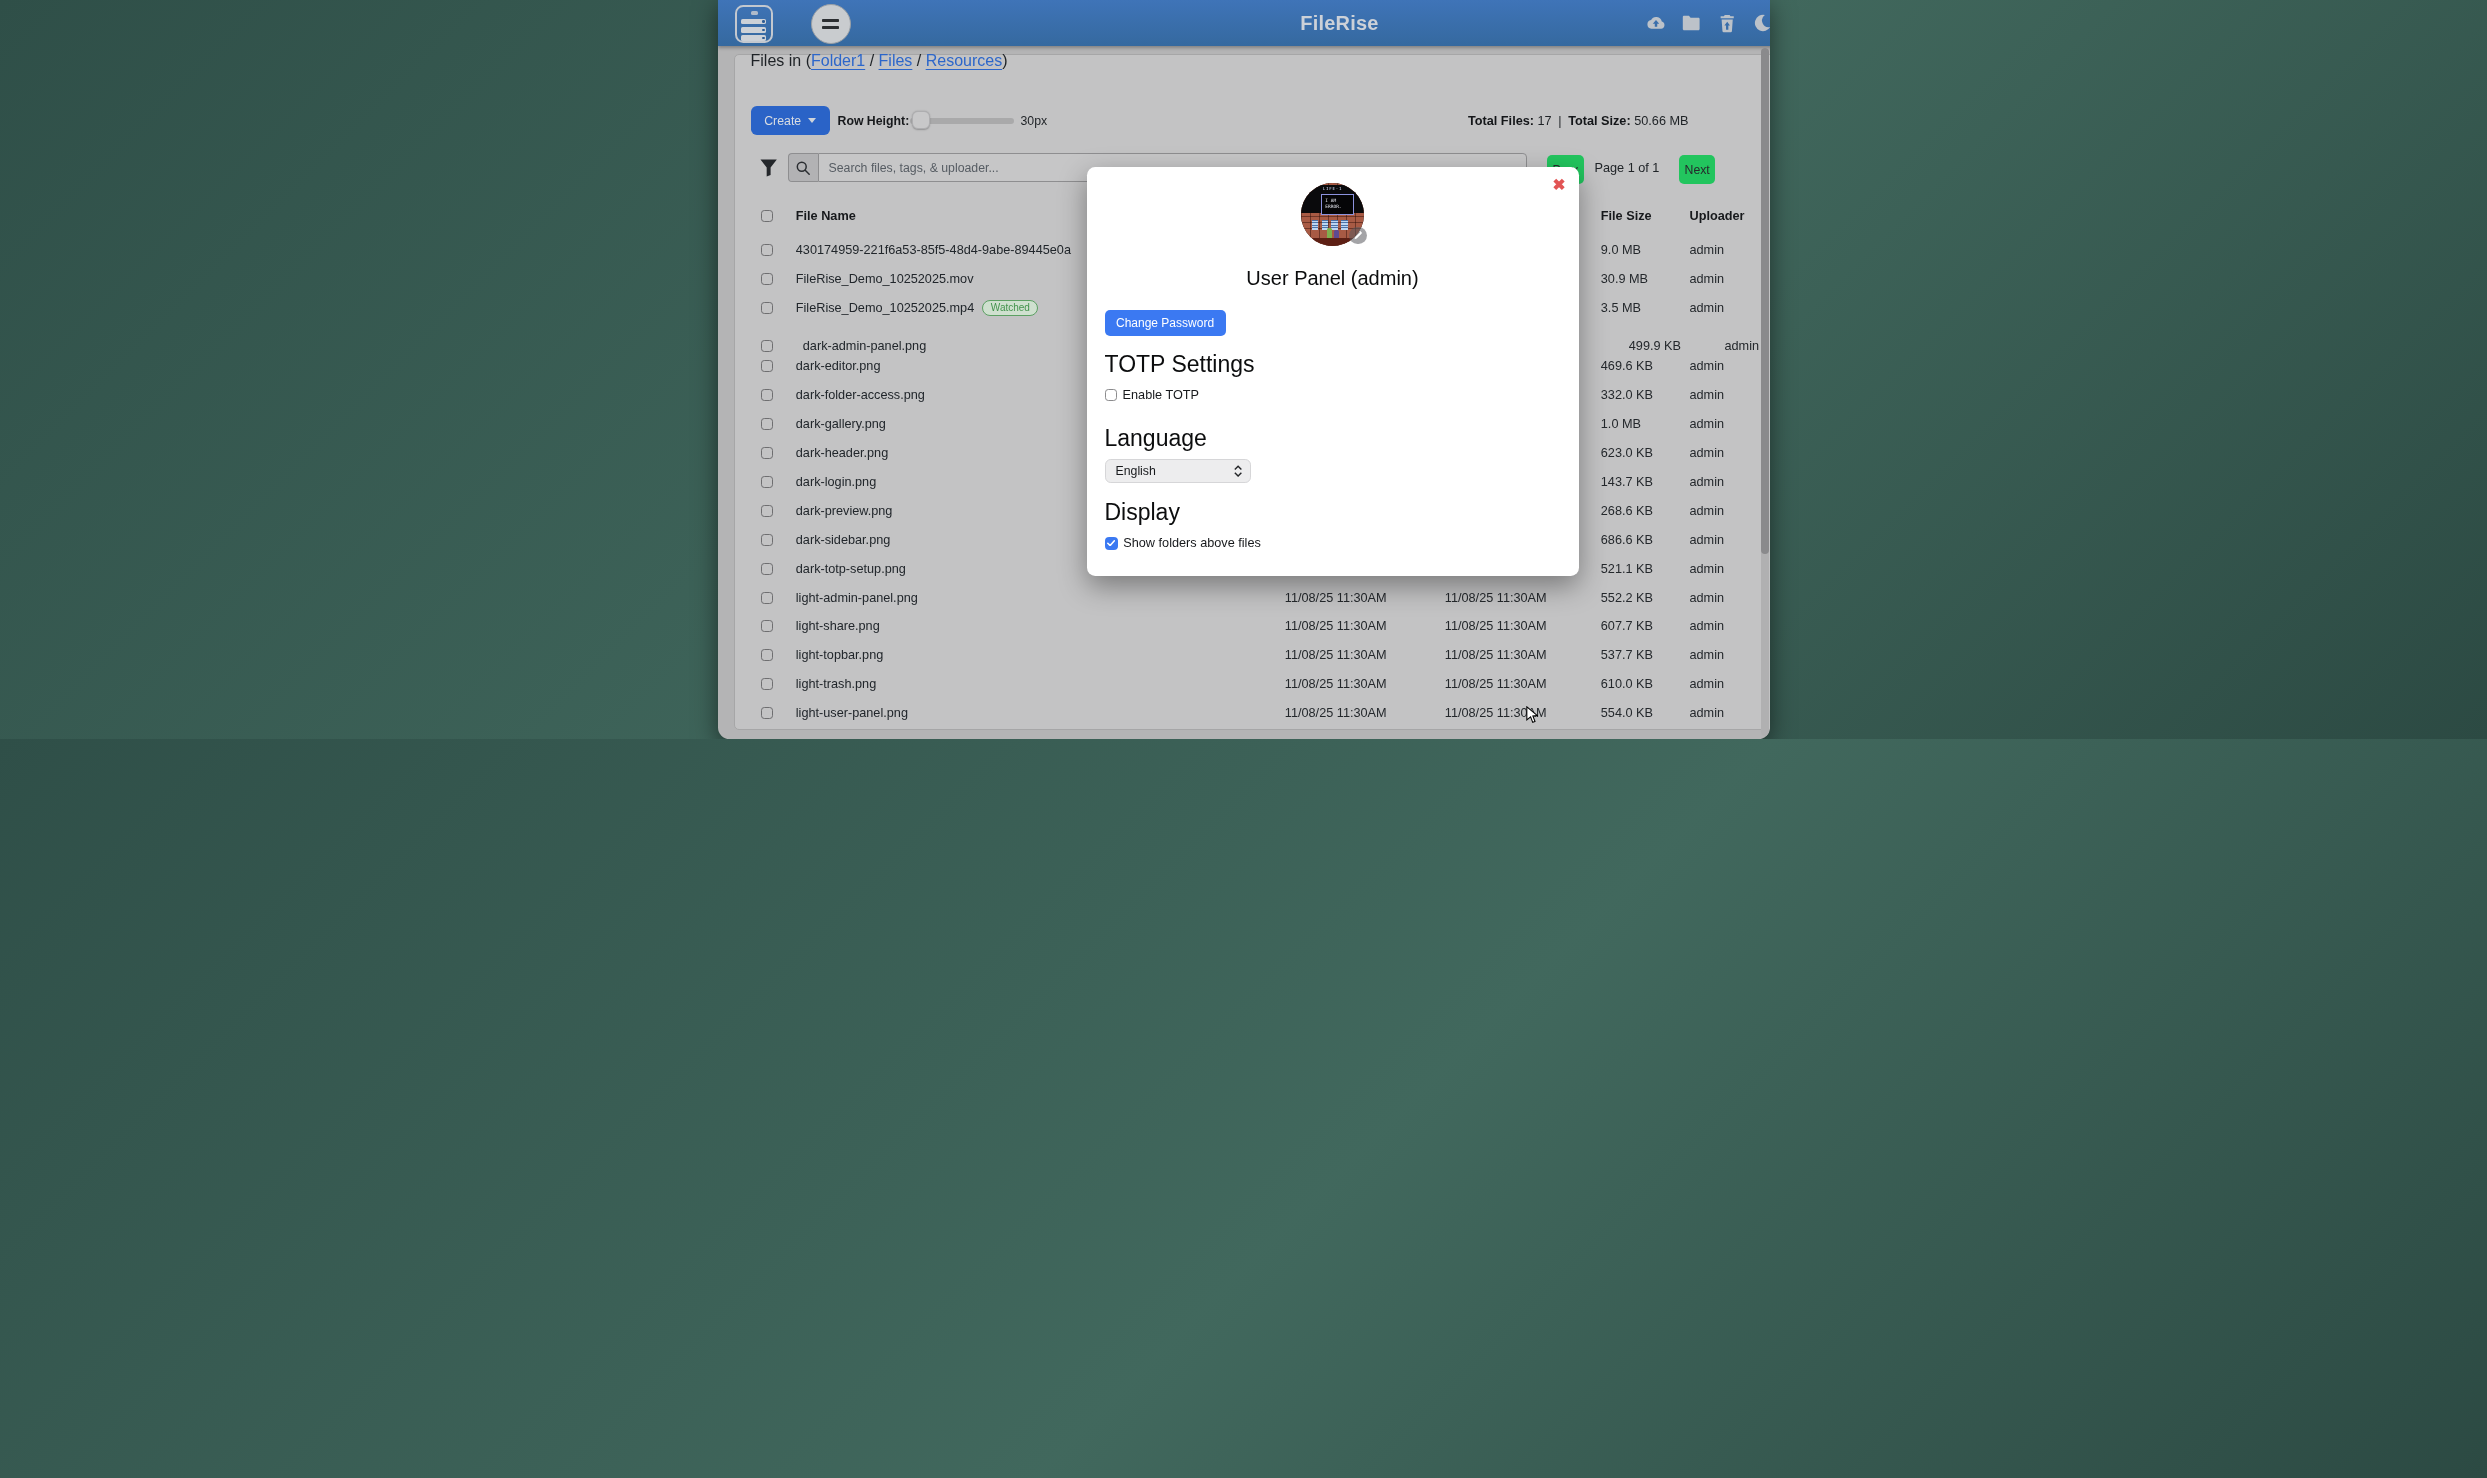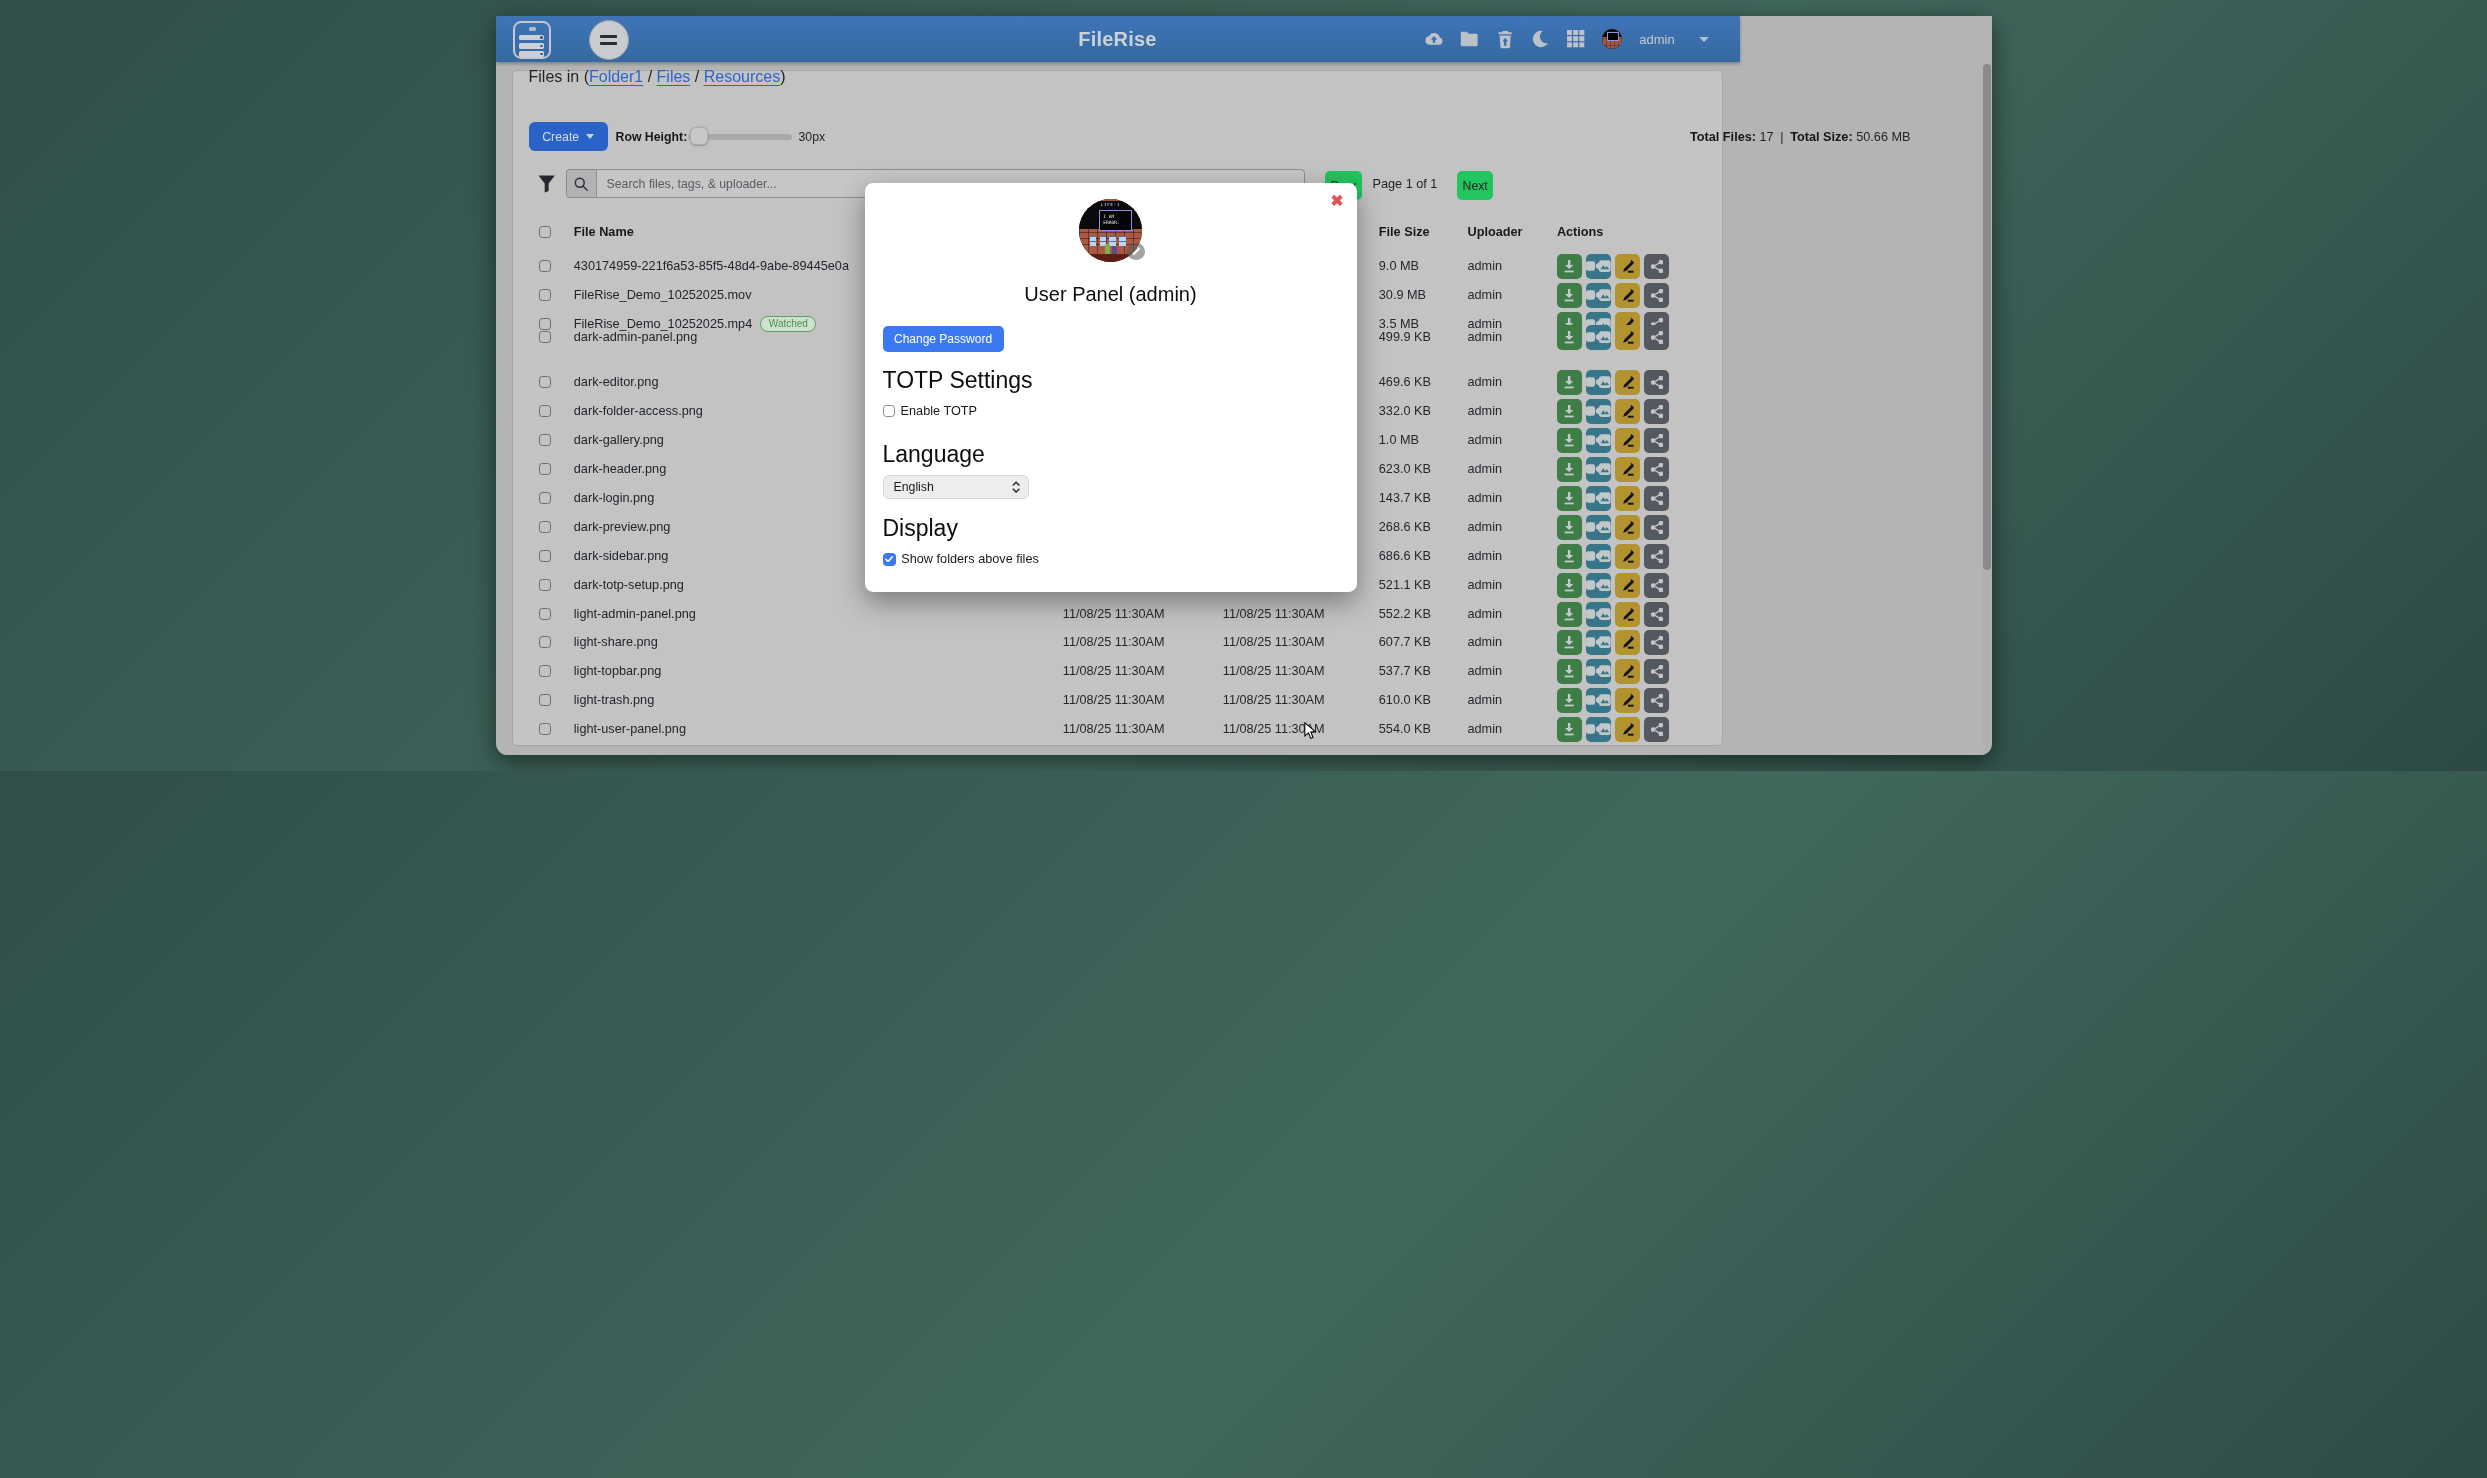--- a/index.html
+++ b/index.html
@@ -2,21 +2,21 @@
 <html style="font-size:13px"><head>
 <meta charset="utf-8">
 <style>
   html,body{margin:0;padding:0;}
   body{
     background:linear-gradient(135deg,#2f4f48,#41685d 55%,#2c4a43);
     font-family:"Liberation Sans",sans-serif;
     -webkit-font-smoothing:antialiased;
   }
   #app{
-    position:relative;width:1496px;height:739px;margin:16px auto;
+    position:relative;width:1052px;height:739px;margin:0 auto;
     background:#b4b4b5;overflow:hidden;border-radius:0 0 11.5px 11.5px;
     box-shadow:0 6.6px 25px rgba(0,0,0,.5);
   }
   
   .topbar{position:absolute;left:0;top:0;width:1244px;height:46px;background:linear-gradient(#3f74b8,#35699f);box-shadow:0 1.6px 3.3px rgba(0,0,0,.28);z-index:6;}
   .logo-box{position:absolute;left:17.3px;top:5px;width:38px;height:38px;border:2.1px solid #c3c8cf;border-radius:8.2px;box-sizing:border-box;}
   .logo-slot{position:absolute;left:14px;top:4.1px;width:7.4px;height:4.1px;border-radius:1.6px;background:#c3c8cf;opacity:.85;}
   .logo-bar{position:absolute;left:4.1px;width:25.5px;height:5.8px;border-radius:1.6px;background:#ccd1d7;}
   .logo-bar i{position:absolute;right:1.6px;top:1.6px;width:2.5px;height:2.5px;border-radius:50%;background:#2d5c94;}
   .burger{position:absolute;left:93px;top:4.1px;width:38px;height:38px;border-radius:50%;background:#c9cccf;border:0.8px solid #9aa0a6;display:flex;align-items:center;justify-content:center;flex-direction:column;gap:4.1px;}
@@ -368,21 +368,21 @@
                 <circle cx="12.2" cy="2.6" r="2.1"></circle>
                 <circle cx="2.6" cy="8" r="2.1"></circle>
                 <circle cx="12.2" cy="13.4" r="2.1"></circle>
                 <line x1="4.4" y1="7" x2="10.4" y2="3.5"></line>
                 <line x1="4.4" y1="9" x2="10.4" y2="12.5"></line>
               </g>
             </svg>
         </button>
       </div>
     </div>
-      <div class="trow file-row media-image" style="top: 306px;">
+      <div class="trow file-row media-image" style="top: 331px; gap: 7px;">
       <div class="cell c-check">
           <span class="cb"></span>
         </div>
       <div class="cell c-name">
           <span class="fname">dark-admin-panel.png</span>
         </div>
       <div class="cell c-mod"></div>
       <div class="cell c-up"></div>
       <div class="cell c-size">499.9 KB</div>
       <div class="cell c-user">admin</div>

